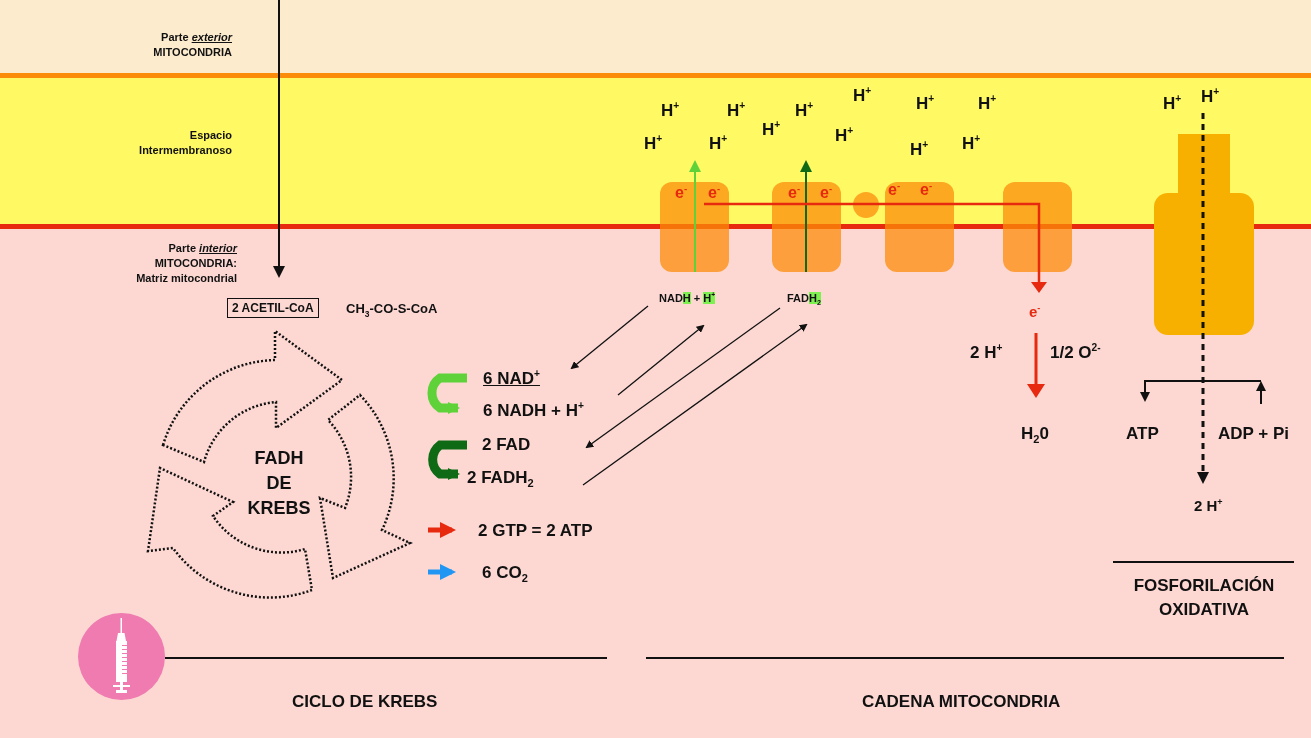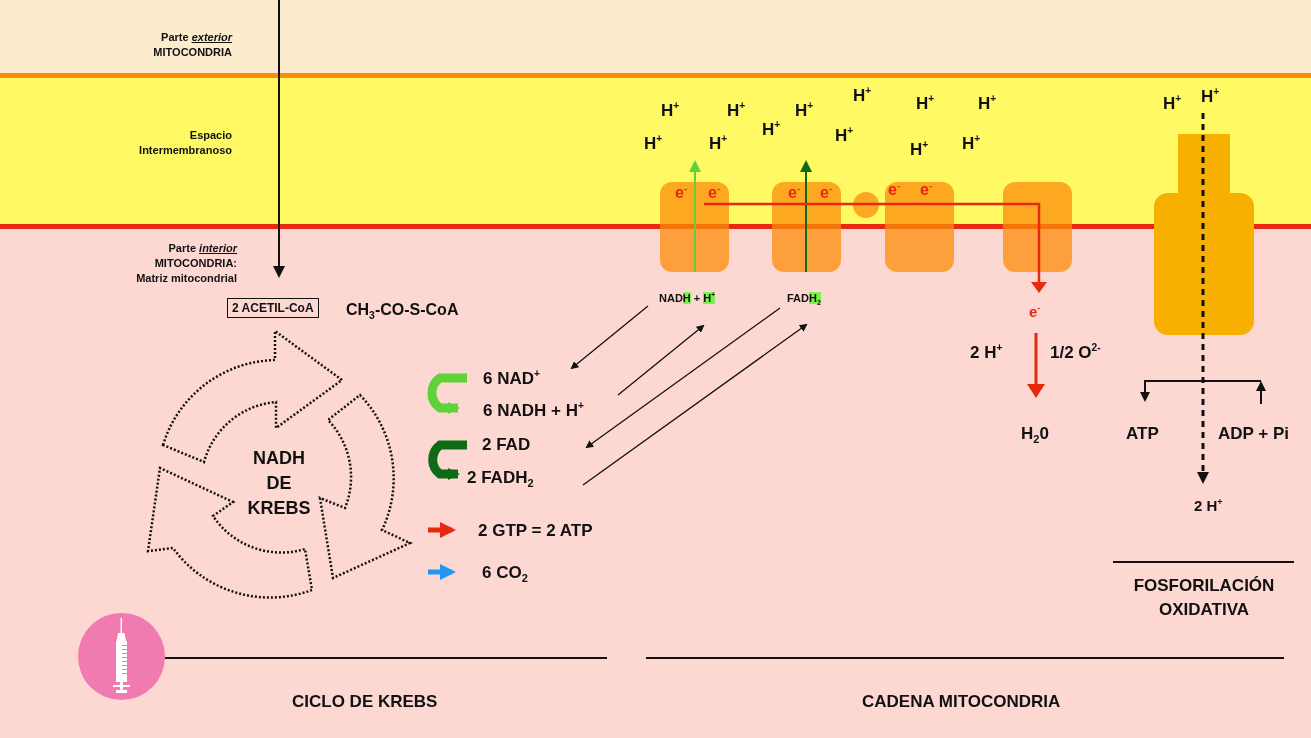--- a/index.html
+++ b/index.html
@@ -105,30 +105,30 @@
 
   <line x1="1203" y1="113" x2="1203" y2="472" stroke="#111" stroke-width="3" stroke-dasharray="6,5"></line>
   <path d="M1197,472 L1209,472 L1203,484 z" fill="#111"></path>
   <polyline points="1145,392 1145,381 1261,381" fill="none" stroke="#111" stroke-width="2"></polyline>
   <path d="M1140,392 L1150,392 L1145,402 z" fill="#111"></path>
   <line x1="1261" y1="404" x2="1261" y2="388" stroke="#111" stroke-width="2"></line>
   <path d="M1256,391 L1266,391 L1261,381 z" fill="#111"></path>
 </svg>
 
 <div class="box" style="left:227px;top:298px;">2 ACETIL-CoA</div>
-<div class="t" style="left:346px;top:301px;font-size:16px;">
+<div class="t" style="left:346px;top:301px;font-size:13px;">
   <span>CH</span><sub>3</sub><span>-CO-S-CoA</span>
 </div>
 <div class="t" style="left:236px;top:446px;font-size:18px;line-height:25px;text-align:center;width:86px;">
-  <div>NADH</div>
+  <div>FADH</div>
   <div>DE</div>
   <div>KREBS</div>
 </div>
 
-<div class="t mid" style="left:483px;top:369px;"><span>6 NAD</span><sup>+</sup></div>
+<div class="t mid" style="left:483px;top:369px;text-decoration:underline;"><span>6 NAD</span><sup>+</sup></div>
 <div class="t mid" style="left:483px;top:401px;"><span>6 NADH + H</span><sup>+</sup></div>
 <div class="t mid" style="left:482px;top:435px;"><span>2 FAD</span></div>
 <div class="t mid" style="left:467px;top:468px;"><span>2 FADH</span><sub>2</sub></div>
 <div class="t mid" style="left:478px;top:521px;"><span>2 GTP = 2 ATP</span></div>
 <div class="t mid" style="left:482px;top:563px;"><span>6 CO</span><sub>2</sub></div>
 
 <div id="protons">
     <div class="t hp" style="left: 661px; top: 101px;"><span>H</span><sup>+</sup></div>
     <div class="t hp" style="left: 727px; top: 101px;"><span>H</span><sup>+</sup></div>
     <div class="t hp" style="left: 795px; top: 101px;"><span>H</span><sup>+</sup></div>

